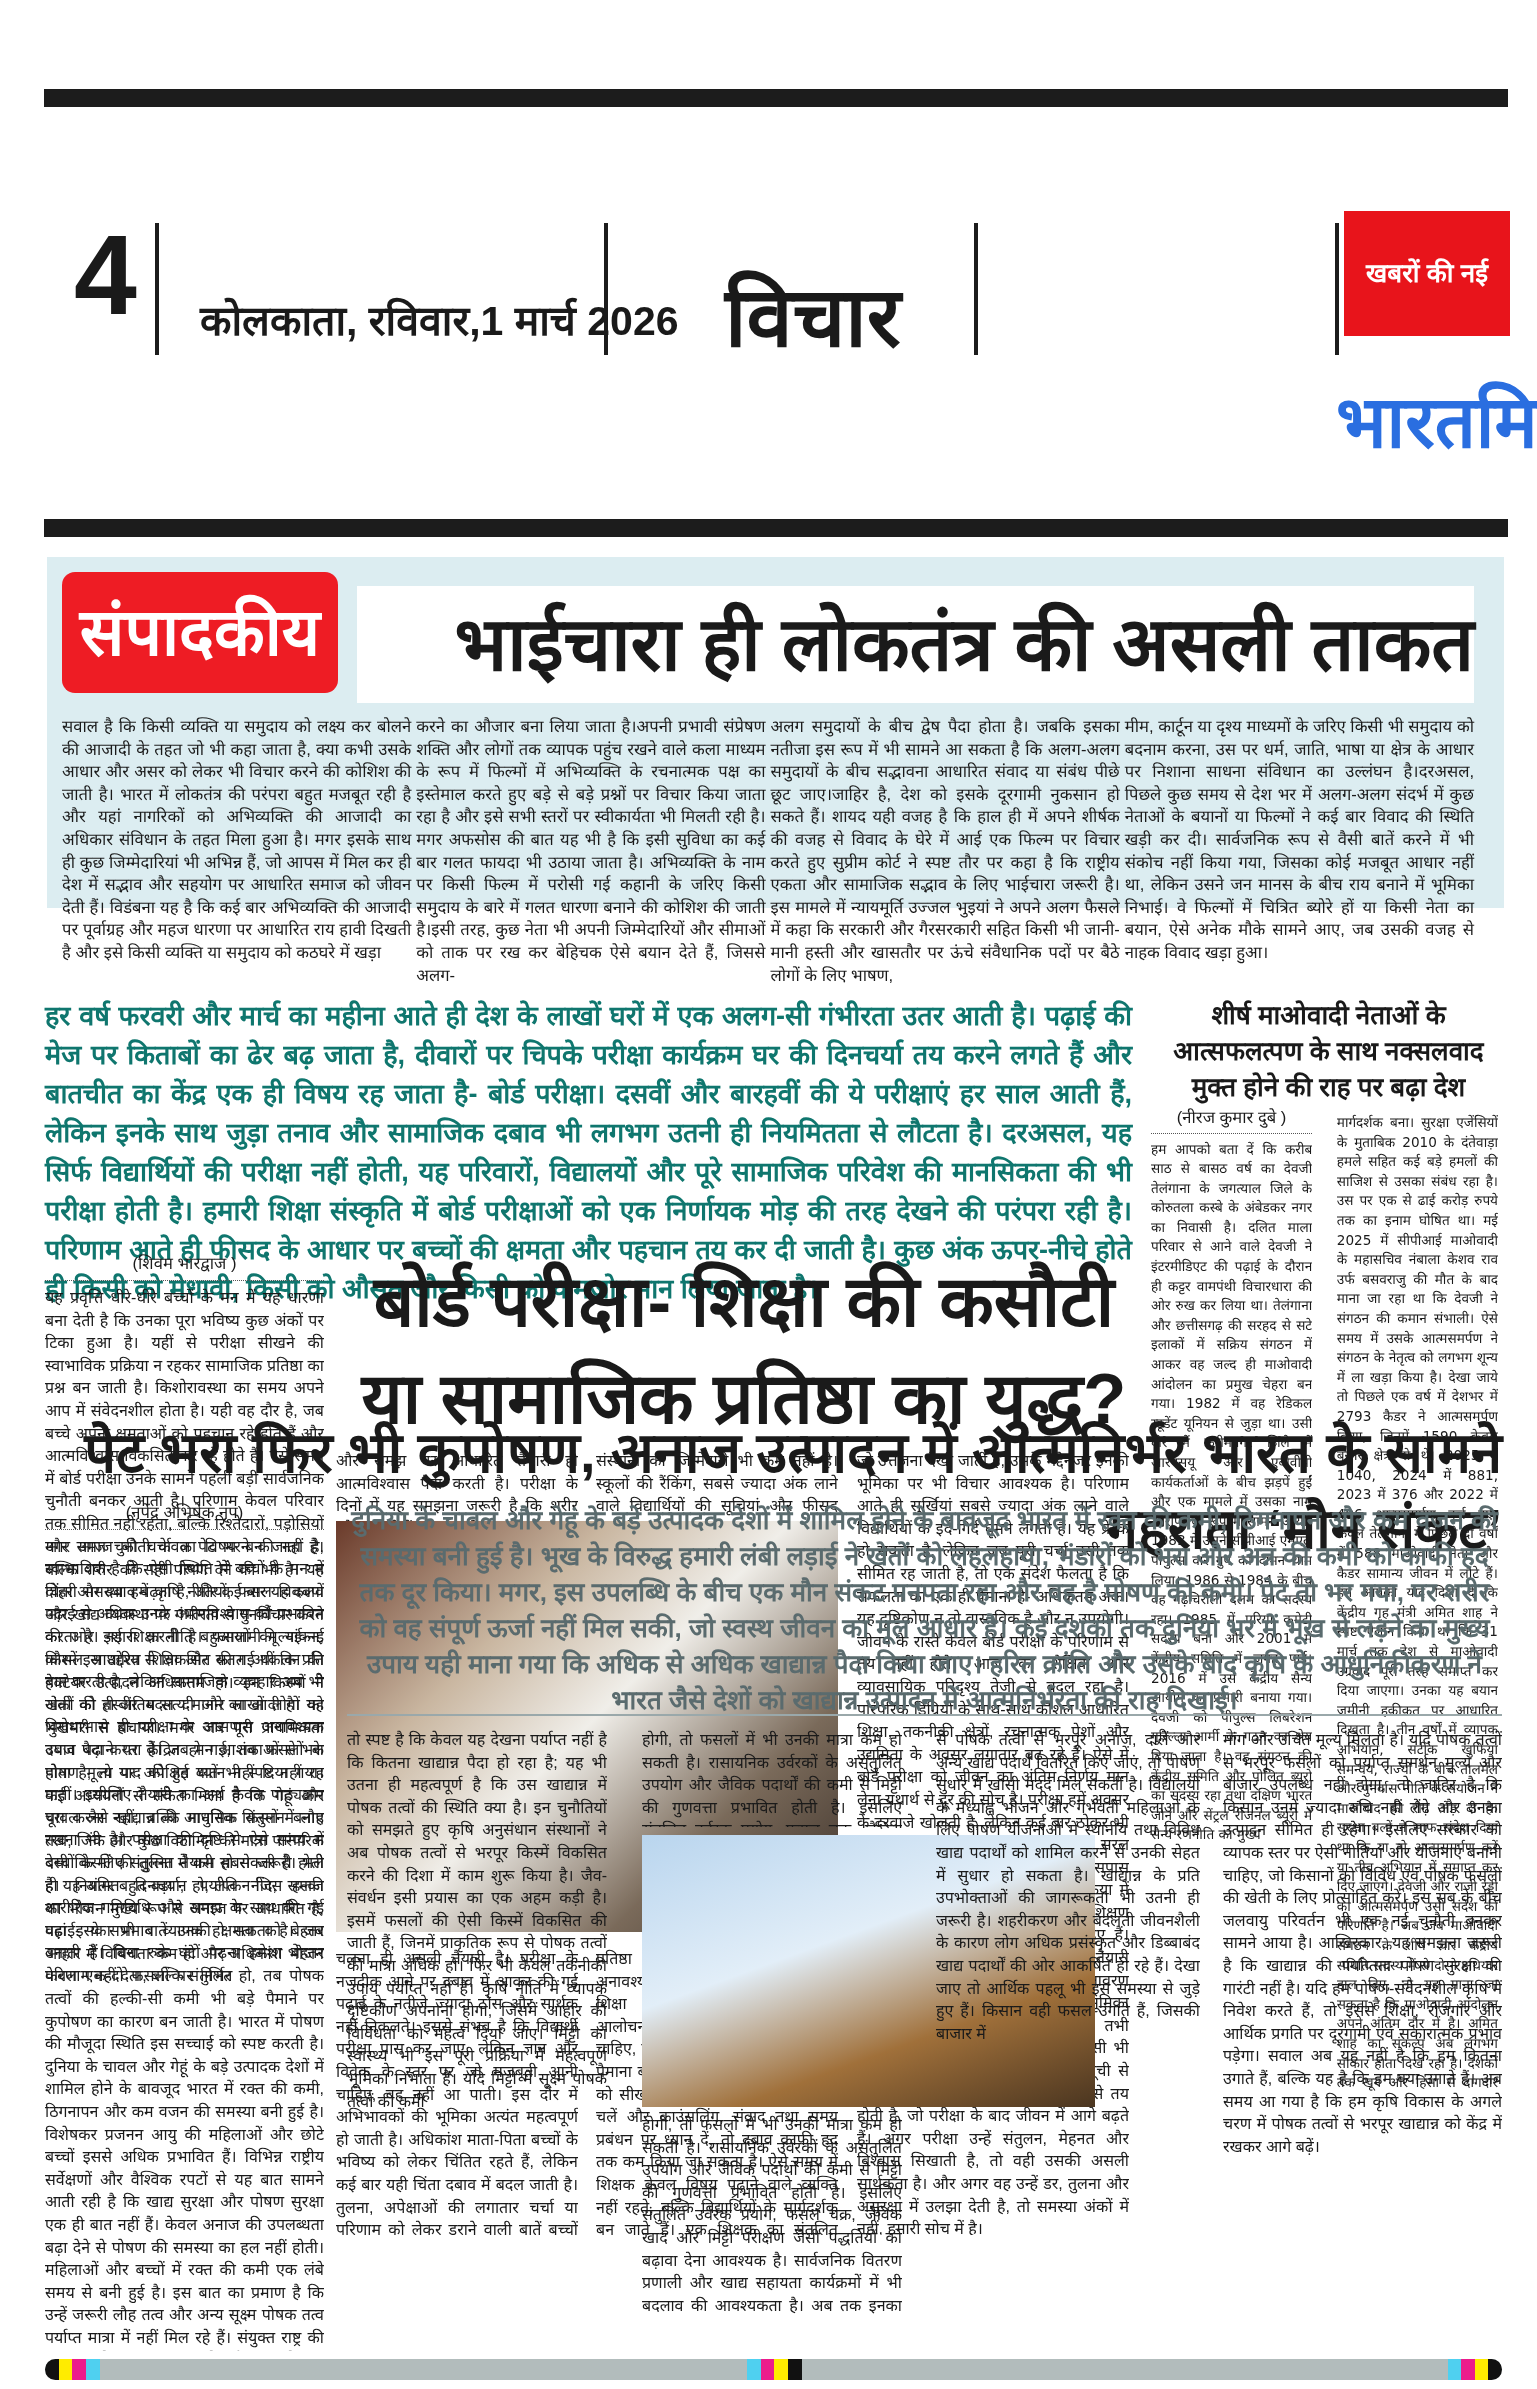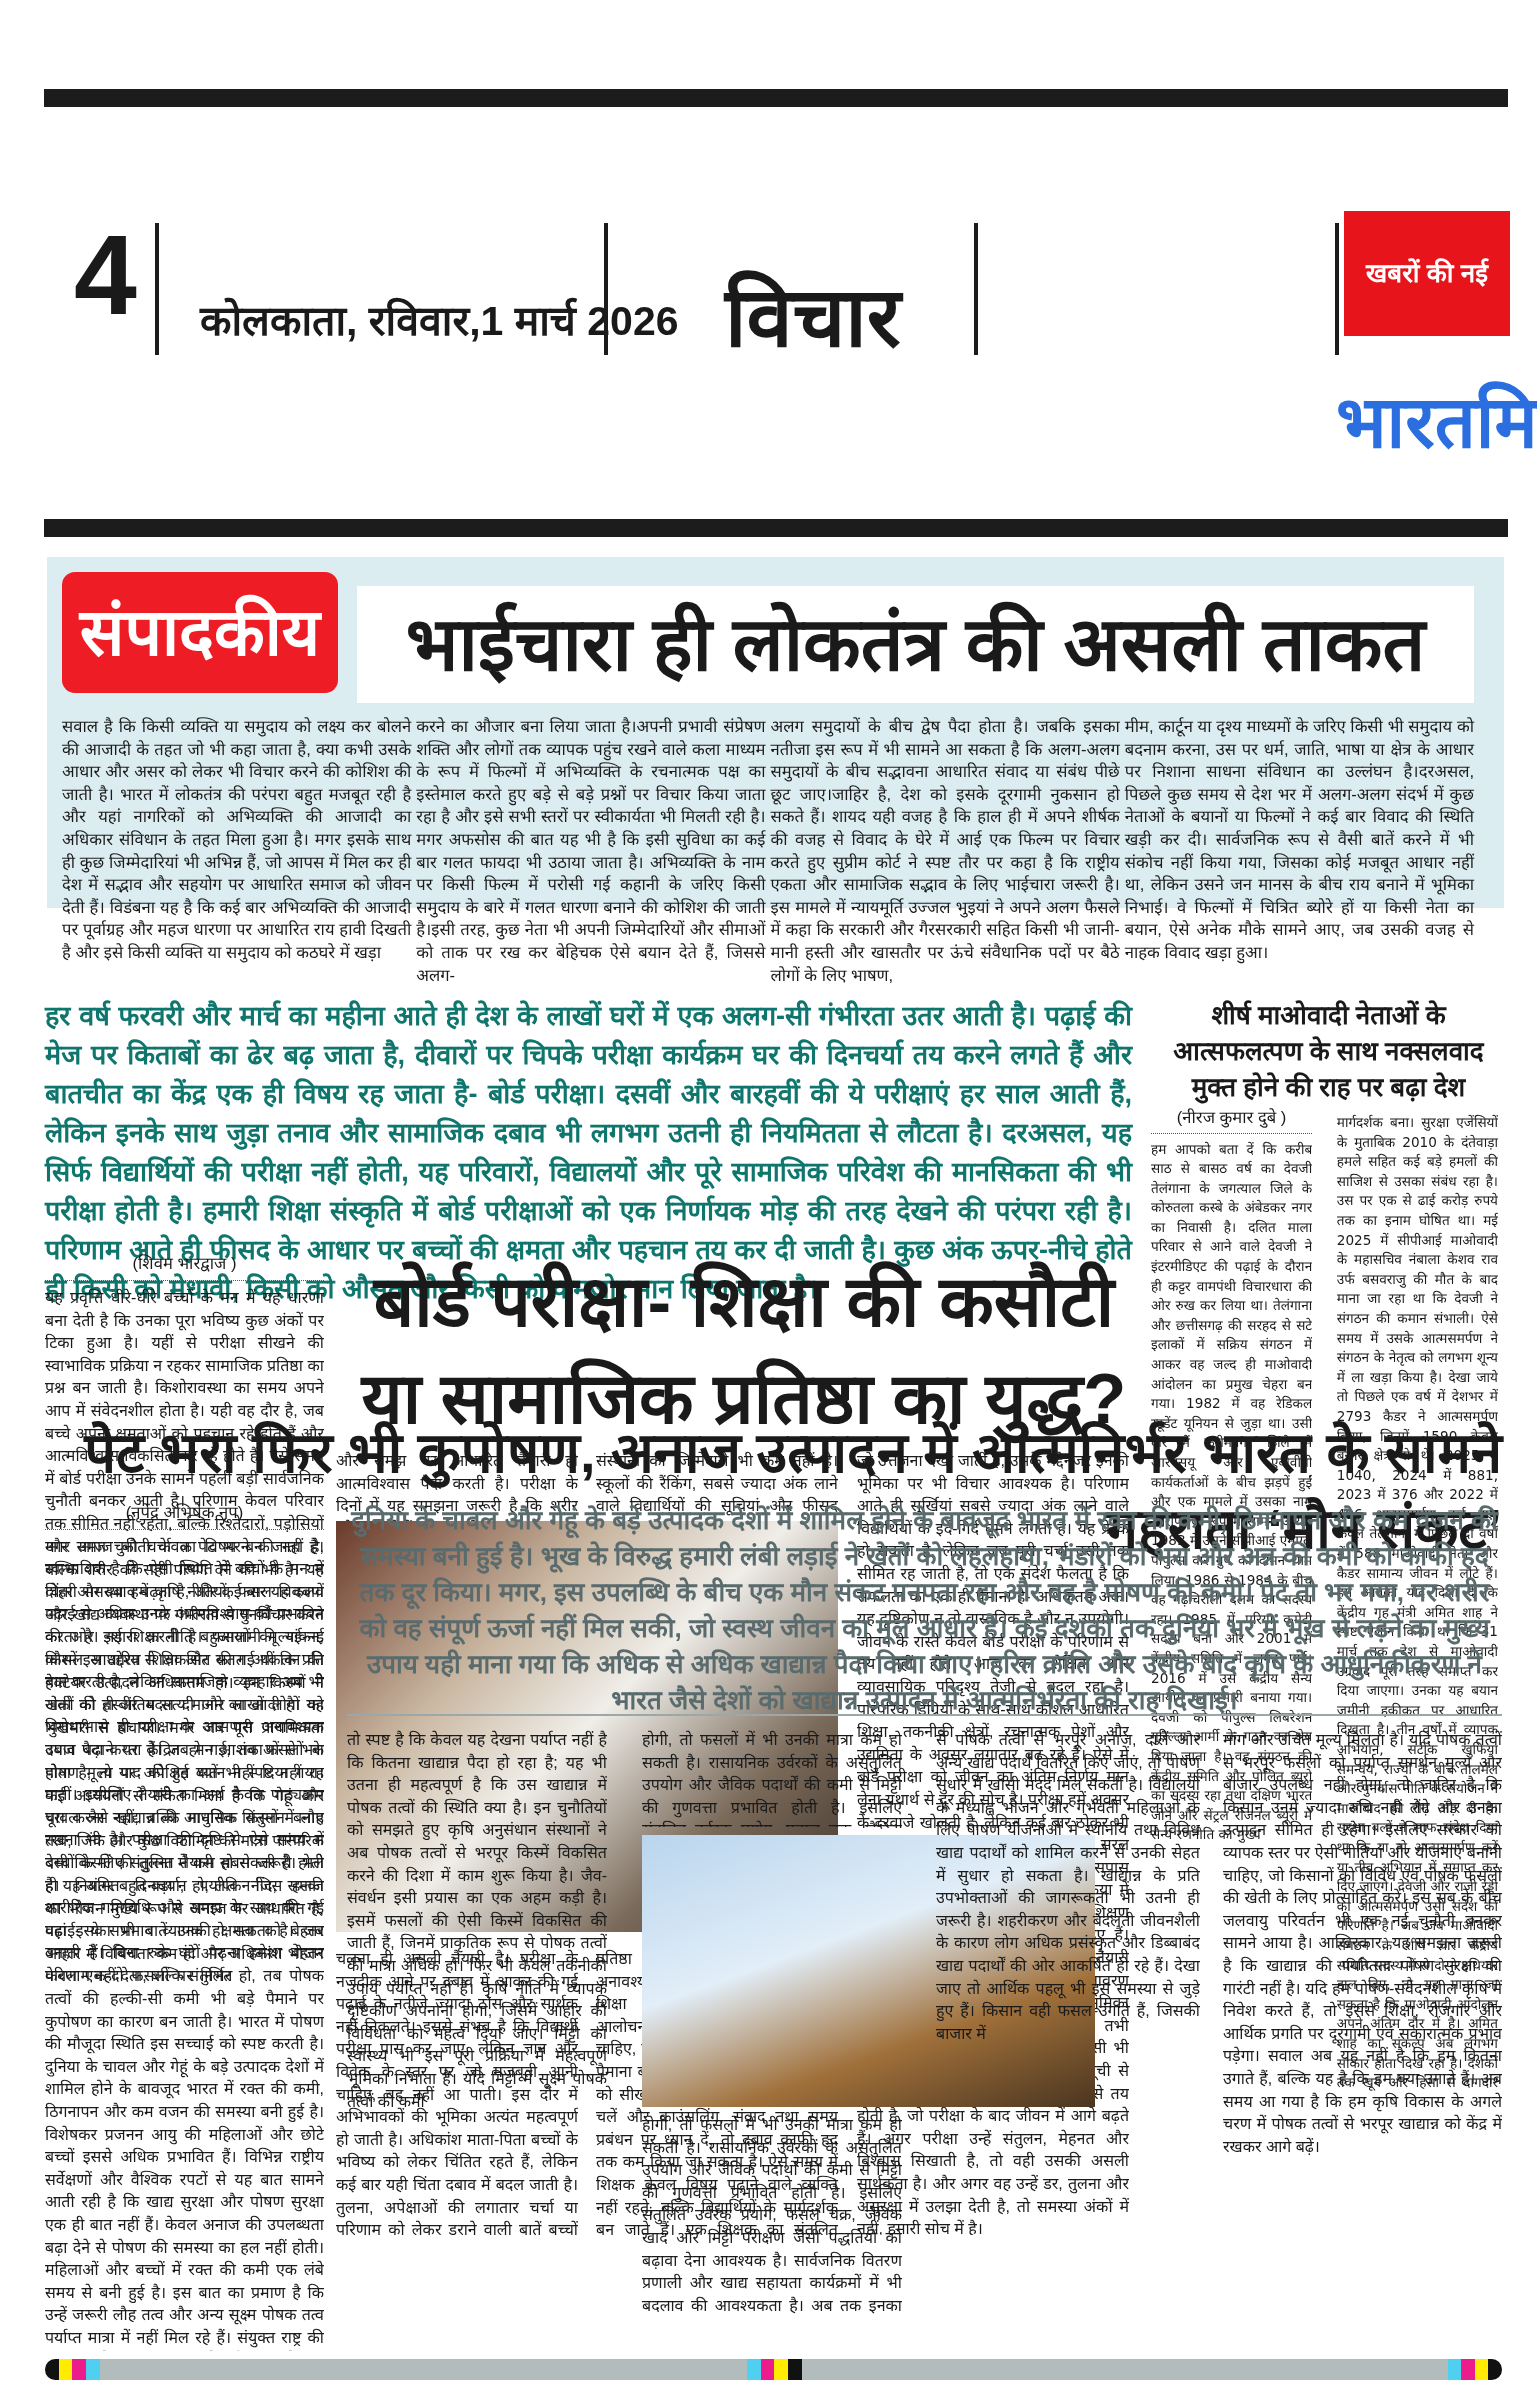--- a/index.html
+++ b/index.html
@@ -9,21 +9,21 @@
   .rule{position:absolute;left:44px;right:30px;height:18px;background:#1c1c1c;}
   .pgnum{left:74px;top:219px;font-size:113px;font-weight:bold;line-height:1;}
   .vsep{position:absolute;width:3.8px;background:#1c1c1c;}
   .dateline{left:200px;top:291px;font-size:41px;font-weight:bold;}
   .section{left:725px;top:257px;font-size:83px;font-weight:bold;}
   .logo-tag{left:1344px;top:211px;width:166px;height:125px;background:#e8141b;color:#fff;font-size:26px;font-weight:bold;text-align:center;line-height:125px;}
   .logo{left:1336px;top:370px;font-size:72px;font-weight:bold;color:#2a6ee0;}
   
   .edbox{position:absolute;left:47px;top:557px;width:1457px;height:351px;background:#dcedf1;}
   .edtag{position:absolute;left:15px;top:15px;width:276px;height:121px;background:#ee1c24;color:#fff;font-size:66px;font-weight:bold;text-align:center;line-height:121px;border-radius:13px;}
-  .edhead{position:absolute;left:310px;top:29px;right:30px;height:117px;background:#fff;font-size:75px;font-weight:bold;text-align:center;line-height:117px;}
+  .edhead{position:absolute;left:310px;top:29px;right:30px;height:117px;background:#fff;font-size:75px;font-weight:bold;text-align:right;line-height:117px;}
   .edcols{position:absolute;left:15px;top:159px;right:30px;display:flex;gap:5px;}
   .edcols p{margin:0;flex:1;font-size:16.6px;line-height:22.6px;text-align:justify;font-family:"Liberation Sans",sans-serif;}
   
   .intro{position:absolute;left:45px;top:997px;width:1087px;font-size:27px;line-height:39px;font-weight:bold;color:#0f766e;text-align:justify;}
   .rightrail{position:absolute;left:1151px;top:997px;width:355px;}
   .rr-head{font-size:26px;font-weight:bold;text-align:center;line-height:36px;}
   .byline{font-size:16.6px;font-weight:normal;text-align:center;border-bottom:1.5px dotted #555;padding-bottom:4.5px;margin-bottom:6px;}
   .rr-cols{display:flex;gap:16.6px;}
   .rr-cols p{flex:1;margin:8px;font-family:"DejaVu Sans",sans-serif;font-size:13.6px;line-height:19.6px;text-align:justify;}
   .col{position:absolute;font-size:16px;line-height:22.6px;text-align:justify;}

